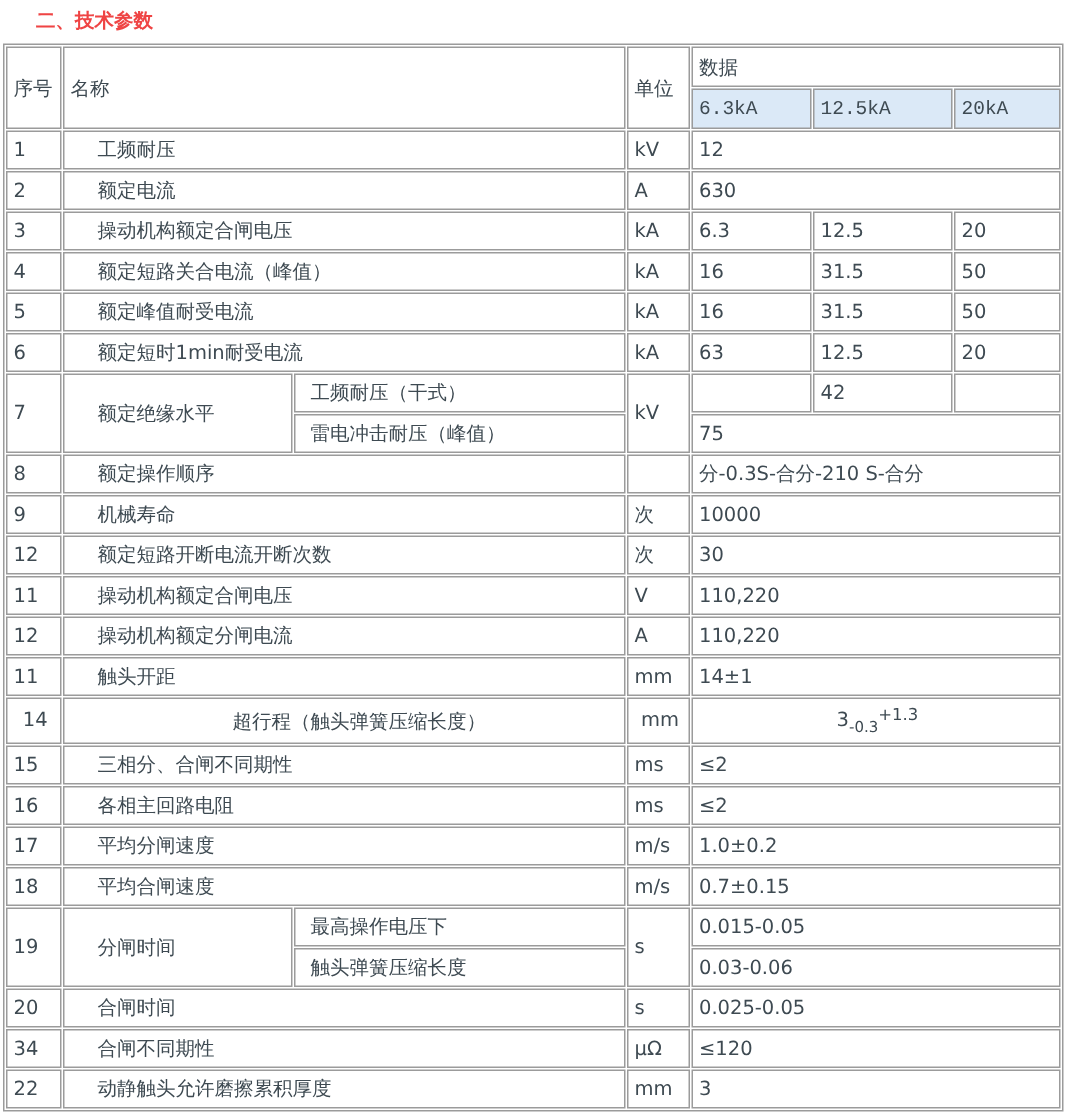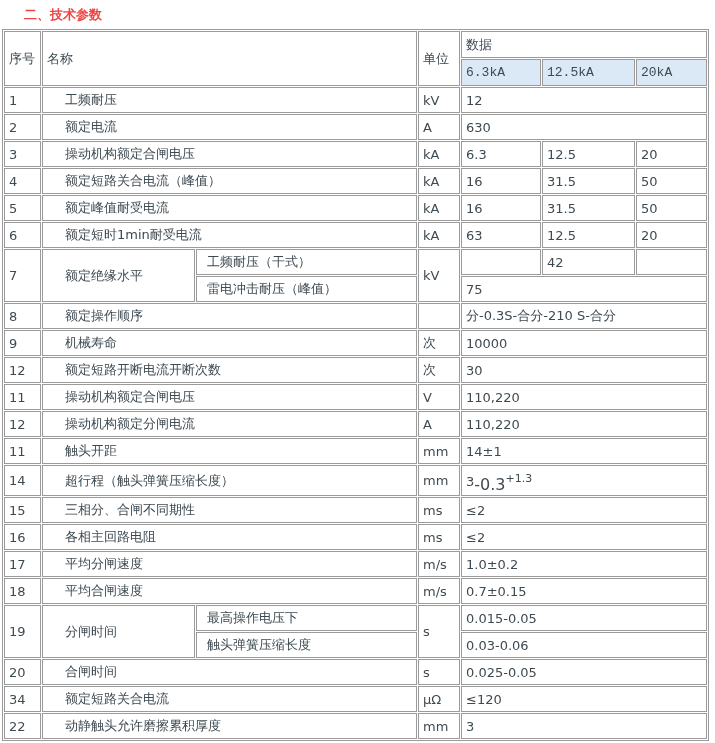--- a/index.html
+++ b/index.html
@@ -25,25 +25,25 @@
   }
   td{
     border:1px solid var(--border-color);
     box-sizing:border-box;
     height:26px;vertical-align:middle;
     padding:0 2px 0 4px;
     overflow:hidden;white-space:nowrap;
     background:#fff;
   }
   tr.hrow td{height:27px;}
-  tr.tall td{height:31px;}
+  tr.tall td{height:31px;text-align:center;}
   td.blue{background:var(--subheader-bg);font-family:Liberation Mono, monospace;}
   td.name{padding-left:22px;}
   td.subname{padding-left:10px;}
-  .vsub{font-size:16px;position:relative;top:4px;}
+  .vsub{font-size:10px;position:relative;top:4px;}
   .vsup{font-size:11px;position:relative;top:-4px;}
 </style>
 </head>
 <body>
 
 <h2 class="title">二、技术参数</h2>
 
 <table class="spec">
   <colgroup>
     <col style="width:37px">
@@ -224,21 +224,21 @@
 
     <tr>
       <td>20</td>
       <td colspan="2" class="name">合闸时间</td>
       <td>s</td>
       <td colspan="3">0.025-0.05</td>
     </tr>
 
     <tr>
       <td>34</td>
-      <td colspan="2" class="name">额定短路关合电流</td>
+      <td colspan="2" class="name">合闸不同期性</td>
       <td>μΩ</td>
       <td colspan="3">≤120</td>
     </tr>
 
     <tr>
       <td>22</td>
       <td colspan="2" class="name">动静触头允许磨擦累积厚度</td>
       <td>mm</td>
       <td colspan="3">3</td>
     </tr>

